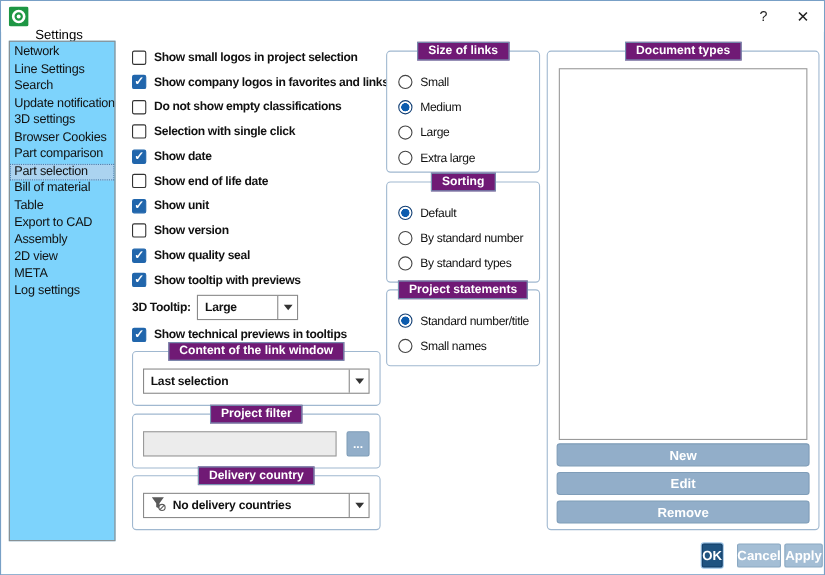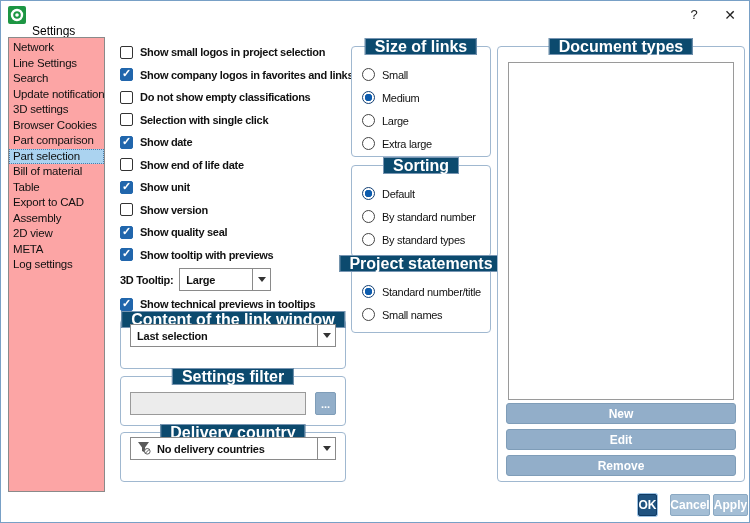--- a/index.html
+++ b/index.html
@@ -11,21 +11,21 @@
   
   .titlebar{position:absolute;left:0;top:0;right:0;height:28px;background:#fff;}
   .app-icon{position:absolute;left:7px;top:5px;width:18px;height:18px;}
   .win-title{position:absolute;left:31px;top:7px;font-size:12px;color:#000;margin-top:16px;}
   .win-btn{position:absolute;top:4px;width:22px;height:20px;text-align:center;line-height:20px;
     font-size:13px;color:#222;cursor:pointer;}
   .btn-help{right:44px;}
   .btn-close{right:8px;font-size:14px;}
   
   .sidebar{position:absolute;left:7px;top:36px;width:97px;height:455px;border:1px solid #8a8a8a;
-    background:#fca5a5;padding-top:2px;box-sizing:border-box;overflow:hidden;}
+    background:#7dd3fc;padding-top:2px;box-sizing:border-box;overflow:hidden;}
   .side-item{height:15.5px;line-height:15.5px;padding-left:4px;font-size:11.5px;
     letter-spacing:-0.2px;white-space:nowrap;cursor:pointer;}
   .side-item.selected{background:#abd3f0;outline:1px dotted #4a7dab;outline-offset:-1px;}
   
   .col1{position:absolute;left:119px;top:40px;width:230px;}
   .cb-row{height:22.5px;display:flex;align-items:center;gap:7px;cursor:pointer;}
   .checkbox{width:13px;height:13px;border:1px solid #333;border-radius:2px;background:#fff;
     flex:0 0 auto;position:relative;box-sizing:border-box;}
   .checkbox.checked{background:#2166ac;border-color:#2166ac;}
   .checkbox.checked::after{content:"✓";position:absolute;left:1px;top:-2px;color:#fff;
@@ -38,31 +38,31 @@
   .combo-text{flex:1;display:flex;align-items:center;padding-left:6px;font-size:11px;
     font-weight:bold;letter-spacing:-0.2px;white-space:nowrap;overflow:hidden;gap:6px;}
   .combo-arrow{width:17px;border-left:1px solid #8a8a8a;display:flex;align-items:center;
     justify-content:center;}
   .combo-arrow::after{content:"";width:0;height:0;border-left:4px solid transparent;
     border-right:4px solid transparent;border-top:5px solid #333;}
   #tooltip-combo{width:92px;}
   
   .group{position:absolute;border:1px solid #a0b8d0;border-radius:4px;background:#fff;
     box-sizing:border-box;}
-  .badge{position:absolute;top:-9px;left:50%;transform:translateX(-50%);background:#0c4a6e;
-    border:1px solid #7795b2;color:#fff;font-size:16px;font-weight:bold;line-height:15px;
+  .badge{position:absolute;top:-9px;left:50%;transform:translateX(-50%);background:#701a75;
+    border:1px solid #7795b2;color:#fff;font-size:11px;font-weight:bold;line-height:15px;
     padding:0 9px;white-space:nowrap;}
   #grp-link{left:119px;top:318px;width:226px;height:50px;}
   #grp-filter{left:119px;top:375px;width:226px;height:50px;}
   #grp-delivery{left:119px;top:431px;width:226px;height:50px;}
   #grp-size{left:350px;top:45px;width:140px;height:111px;}
   #grp-sort{left:350px;top:164px;width:140px;height:92px;}
   #grp-stmt{left:350px;top:262px;width:140px;height:70px;}
   #grp-doc{left:496px;top:45px;width:248px;height:436px;}
-  .grp-combo{position:absolute;left:9px;right:9px;top:4px;}
+  .grp-combo{position:absolute;left:9px;right:9px;top:15px;}
   .filter-input{position:absolute;left:9px;top:15px;width:176px;height:23px;background:#ececec;
     border:1px solid #9a9a9a;box-sizing:border-box;}
   .browse-btn{position:absolute;right:9px;top:15px;width:21px;height:23px;background:#92aec9;
     border:1px solid #7f9db8;border-radius:2px;color:#fff;font-size:11px;font-weight:bold;
     display:flex;align-items:center;justify-content:center;box-sizing:border-box;cursor:pointer;}
   
   .radio-row{height:23px;display:flex;align-items:center;gap:7px;padding-left:10px;cursor:pointer;}
   .radio-col{padding-top:16px;}
   .radio{width:13px;height:13px;border:1px solid #444;border-radius:50%;background:#fff;
     flex:0 0 auto;box-sizing:border-box;}
@@ -176,21 +176,21 @@
 
   <div class="group" id="grp-link">
     <span class="badge">Content of the link window</span>
     <span class="combo grp-combo">
       <span class="combo-text">Last selection</span>
       <span class="combo-arrow"></span>
     </span>
   </div>
 
   <div class="group" id="grp-filter">
-    <span class="badge">Settings filter</span>
+    <span class="badge">Project filter</span>
     <span class="filter-input"></span>
     <span class="browse-btn">...</span>
   </div>
 
   <div class="group" id="grp-delivery">
     <span class="badge">Delivery country</span>
     <span class="combo grp-combo">
       <span class="combo-text">
         <span>
           <svg width="14" height="14" viewBox="0 0 14 14">

